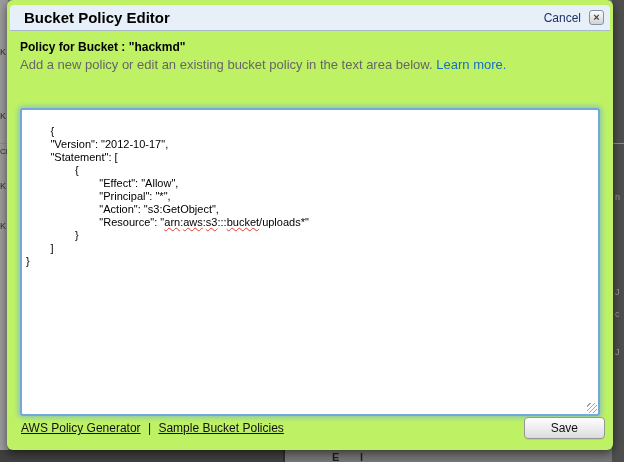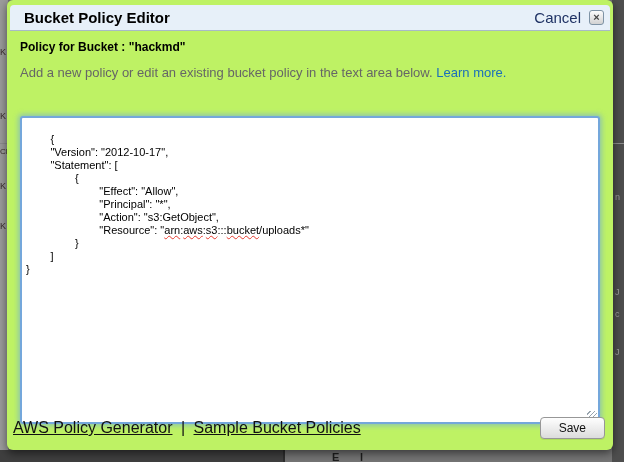--- a/index.html
+++ b/index.html
@@ -30,31 +30,31 @@
     background:#bef264;border-radius:6px;
     box-shadow:0 3px 10px rgba(0,0,0,0.55);
   }
   .dialog-header{
     margin:5px 3px 0 3px;height:26px;
     background:#e7f0f9;border-bottom:1px solid #a8bac7;
     border-top-left-radius:4px;border-top-right-radius:4px;
     display:flex;align-items:center;padding:0 6px 0 14px;box-sizing:border-box;
   }
   .dialog-title{flex:1;font-size:15px;font-weight:bold;color:#000;}
-  .cancel-link{font-size:15px;color:#1f3264;margin-right:8px;cursor:pointer;}
+  .cancel-link{font-size:12px;color:#1f3264;margin-right:8px;cursor:pointer;}
   .close-btn{
     width:15px;height:15px;box-sizing:border-box;
     border:1px solid #7e93a5;border-radius:3px;
     background:linear-gradient(#fcfcfc,#d2d2d2);
     color:#444;font-size:11px;line-height:12px;text-align:center;font-weight:bold;
     cursor:pointer;
   }
   .dialog-body{padding:0 13px;}
   .subtitle{margin-top:9px;font-size:12px;font-weight:bold;color:#000;}
-  .description{margin-top:11px;font-size:13px;color:#666;}
+  .description{margin-top:3px;font-size:13px;color:#666;}
   .learn-link{color:#1a6fba;cursor:pointer;}
 
   
   .editor-wrap{margin-top:36px;}
   .editor{
     box-sizing:border-box;width:580px;height:308px;
     border:2px solid #74a7db;border-radius:3px;
     box-shadow:0 0 5px 2px rgba(105,165,225,0.55);
     background:#fff;padding:2px 4px;
     font-family:"Liberation Sans",sans-serif;
@@ -73,25 +73,25 @@
     position:absolute;right:1px;bottom:1px;width:10px;height:10px;
     background:repeating-linear-gradient(135deg,transparent 0 2px,#98a4ae 2px 3px);
     cursor:nwse-resize;
   }
 
   
   .dialog-footer{
     position:absolute;left:0;right:0;bottom:0;height:30px;
     display:flex;align-items:center;padding:0 8px 7px 6px;box-sizing:content-box;
   }
-  .footer-links{flex:1;font-size:16px;color:#111;}
+  .footer-links{flex:1;font-size:12px;color:#111;margin-left:8px;}
   .footer-link{text-decoration:underline;color:#111;cursor:pointer;}
   .link-sep{margin:0 4px;color:#111;}
   .btn{
-    margin-left:7px;padding:3px 18px;font-size:12px;color:#111;
+    margin-left:7px;padding:3px 26px;font-size:12px;color:#111;
     background:linear-gradient(#fefefe,#dcdcdc);
     border:1px solid #979797;border-radius:4px;
     box-shadow:0 1px 0 rgba(0,0,0,0.08);
     font-family:"Liberation Sans",sans-serif;cursor:pointer;
   }
 </style>
 </head>
 <body>
 
 <div>

